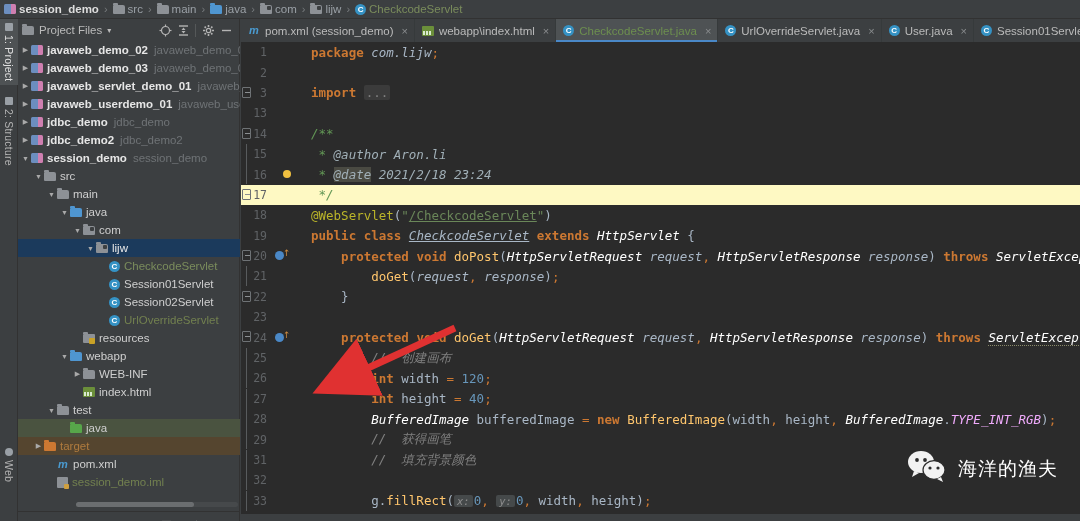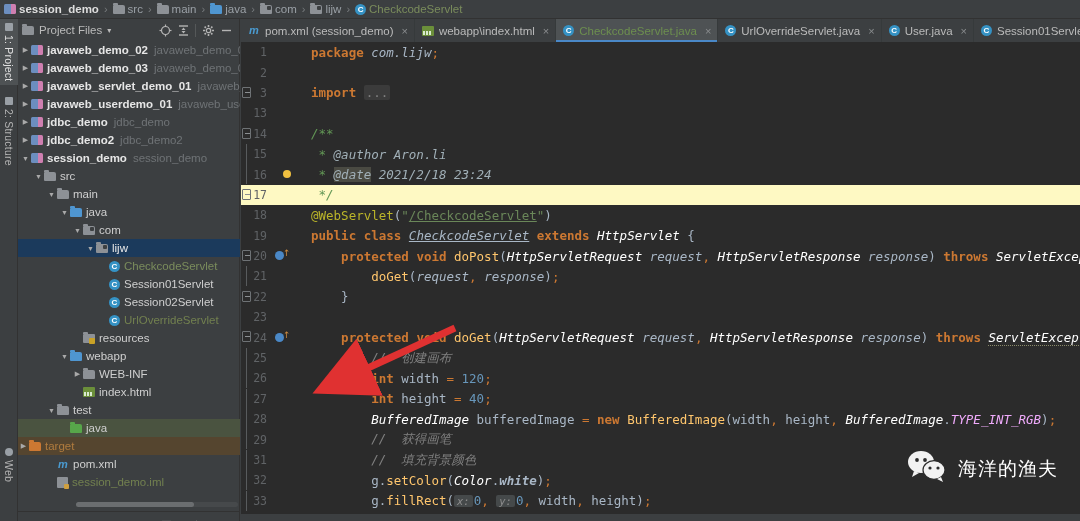--- a/index.html
+++ b/index.html
@@ -434,21 +434,21 @@
         <div class="row" style="padding-left: 28px;">
           <span class="arrow">▼</span>
           <span class="ico ic-folder"></span>
           <span class="nm">test</span>
         </div>
         <div class="row hl-green" style="padding-left: 41px;">
           <span class="arrow"></span>
           <span class="ico ic-folder green"></span>
           <span class="nm">java</span>
         </div>
-        <div class="row hl-orange" style="">
+        <div class="row hl-orange" style="padding-left: 15px;">
           <span class="arrow">▶</span>
           <span class="ico ic-folder orange"></span>
           <span class="nm orange">target</span>
         </div>
         <div class="row" style="padding-left: 28px;">
           <span class="arrow"></span>
           <span class="ico ic-maven">m</span>
           <span class="nm">pom.xml</span>
         </div>
         <div class="row" style="padding-left: 28px;">
@@ -699,21 +699,20 @@
           <span class="fline"></span>
         </div>
         <div class="code">        <span class="cmt">//  填充背景颜色</span></div>
       </div>
       <div class="cline">
         <div class="gut">32</div>
         <div class="gic"></div>
         <div class="fold">
           <span class="fline"></span>
         </div>
-        <div class="code">        g.<span class="mth">setColor</span>(<span class="cls">Color</span>.<span class="fld" style="color:#a9b7c6;font-style:italic;font-weight:bold">white</span>)<span class="kw2">;</span></div>
       </div>
       <div class="cline">
         <div class="gut">33</div>
         <div class="gic"></div>
         <div class="fold">
           <span class="fline"></span>
         </div>
         <div class="code">        g.<span class="mth">fillRect</span>(<span class="hint">x:</span><span class="num">0</span><span class="kw2">,</span> <span class="hint">y:</span><span class="num">0</span><span class="kw2">,</span> width<span class="kw2">,</span> height)<span class="kw2">;</span></div>
       </div>
     </div>

